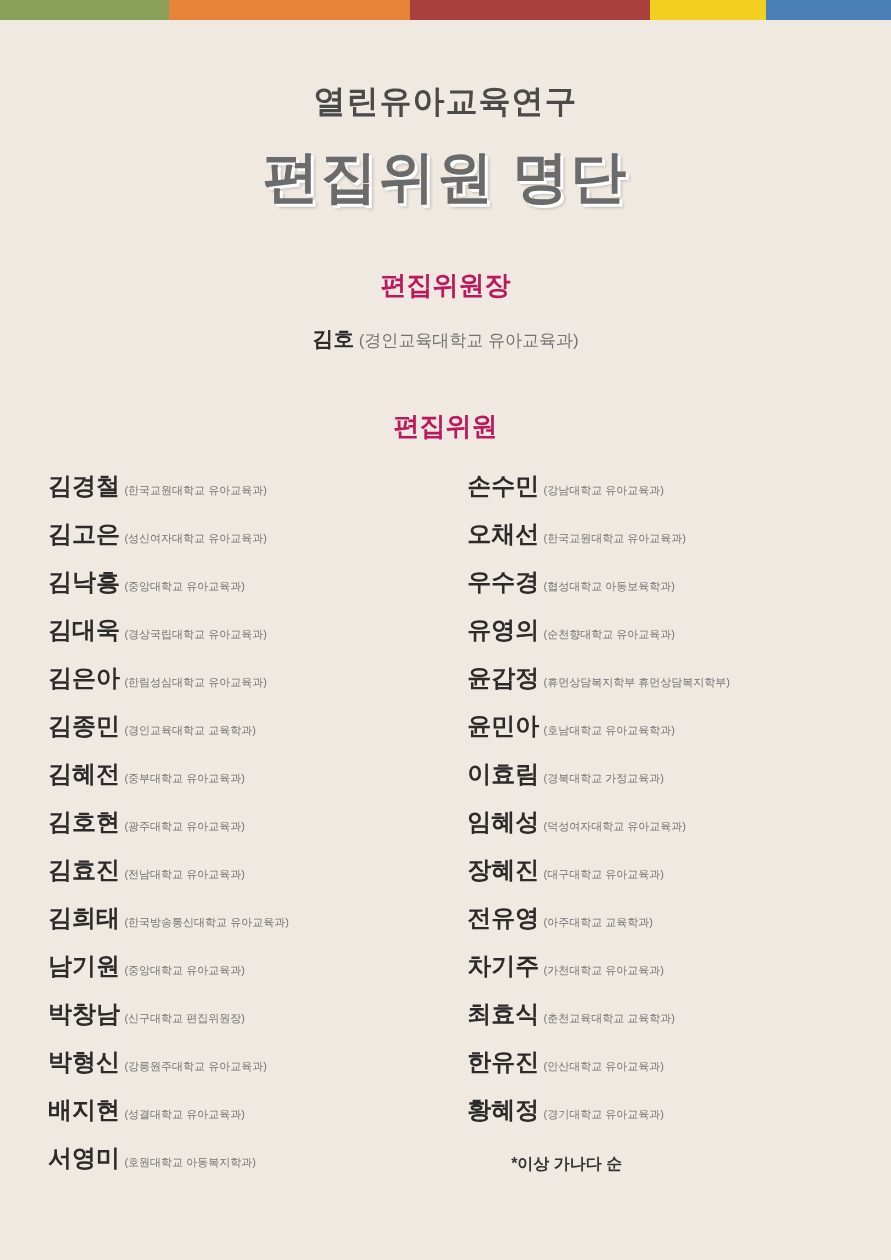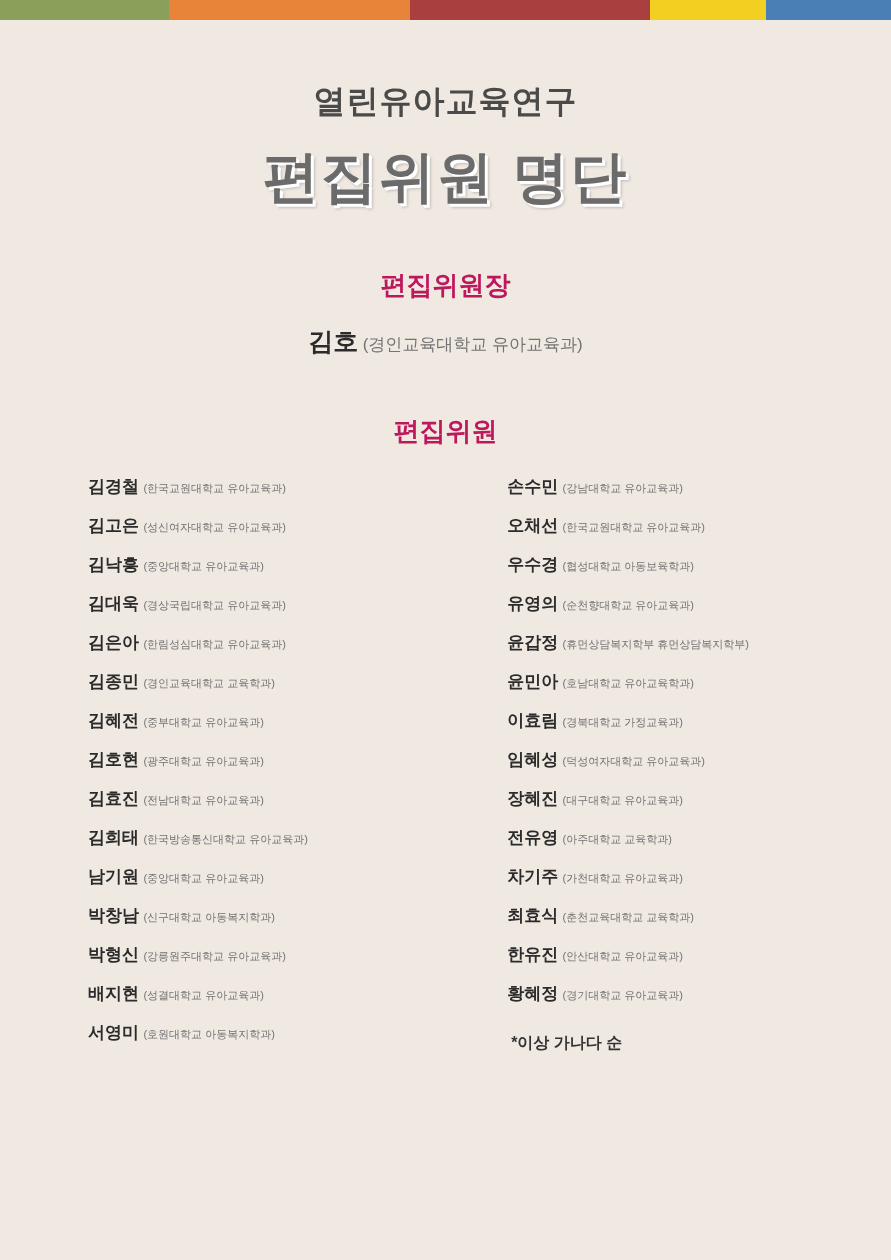--- a/index.html
+++ b/index.html
@@ -59,21 +59,21 @@
     color: #be185d;
   }
   .chair-heading { margin-top: 52px; }
   .members-heading { margin-top: 56px; }
 
   .chair-line {
     text-align: center;
     margin-top: 22px;
   }
   .person-name {
-    font-size: 25px;
+    font-size: 21px;
     font-weight: bold;
     color: #2b2b2b;
   }
   .person-affil {
     font-size: 17px;
     color: #737373;
   }
 
   .members-wrap {
     margin-top: 26px;
@@ -84,21 +84,21 @@
   .col {
     display: flex;
     flex-direction: column;
   }
   .col-left { width: 430px; }
   .col-right { width: 400px; }
   .member {
     margin-bottom: 16px;
     white-space: nowrap;
   }
-  .member .person-name { font-size: 17px; margin-left: 40px; }
+  .member .person-name { font-size: 24px; }
   .member .person-affil { font-size: 11px; }
   .col-right .member { margin-bottom: 16px; }
 
   .footnote {
     margin-top: 12px;
     font-size: 16px;
     color: #333333;
     font-weight: bold;
     margin-left: 44px;
   }
@@ -135,21 +135,21 @@
         <div class="member"><span class="person-name">김고은</span> <span class="person-affil">(성신여자대학교 유아교육과)</span></div>
         <div class="member"><span class="person-name">김낙흥</span> <span class="person-affil">(중앙대학교 유아교육과)</span></div>
         <div class="member"><span class="person-name">김대욱</span> <span class="person-affil">(경상국립대학교 유아교육과)</span></div>
         <div class="member"><span class="person-name">김은아</span> <span class="person-affil">(한림성심대학교 유아교육과)</span></div>
         <div class="member"><span class="person-name">김종민</span> <span class="person-affil">(경인교육대학교 교육학과)</span></div>
         <div class="member"><span class="person-name">김혜전</span> <span class="person-affil">(중부대학교 유아교육과)</span></div>
         <div class="member"><span class="person-name">김호현</span> <span class="person-affil">(광주대학교 유아교육과)</span></div>
         <div class="member"><span class="person-name">김효진</span> <span class="person-affil">(전남대학교 유아교육과)</span></div>
         <div class="member"><span class="person-name">김희태</span> <span class="person-affil">(한국방송통신대학교 유아교육과)</span></div>
         <div class="member"><span class="person-name">남기원</span> <span class="person-affil">(중앙대학교 유아교육과)</span></div>
-        <div class="member"><span class="person-name">박창남</span> <span class="person-affil">(신구대학교 아동복지학과)</span></div>
+        <div class="member"><span class="person-name">박창남</span> <span class="person-affil">(신구대학교 편집위원장)</span></div>
         <div class="member"><span class="person-name">박형신</span> <span class="person-affil">(강릉원주대학교 유아교육과)</span></div>
         <div class="member"><span class="person-name">배지현</span> <span class="person-affil">(성결대학교 유아교육과)</span></div>
         <div class="member"><span class="person-name">서영미</span> <span class="person-affil">(호원대학교 아동복지학과)</span></div>
       </div>
     <div class="col col-right">
       <div class="member"><span class="person-name">손수민</span> <span class="person-affil">(강남대학교 유아교육과)</span></div>
         <div class="member"><span class="person-name">오채선</span> <span class="person-affil">(한국교원대학교 유아교육과)</span></div>
         <div class="member"><span class="person-name">우수경</span> <span class="person-affil">(협성대학교 아동보육학과)</span></div>
         <div class="member"><span class="person-name">유영의</span> <span class="person-affil">(순천향대학교 유아교육과)</span></div>
         <div class="member"><span class="person-name">윤갑정</span> <span class="person-affil">(휴먼상담복지학부 휴먼상담복지학부)</span></div>

